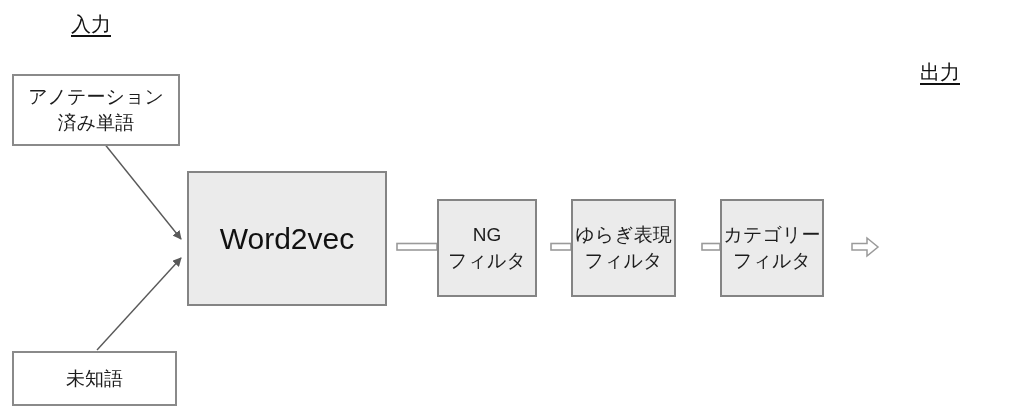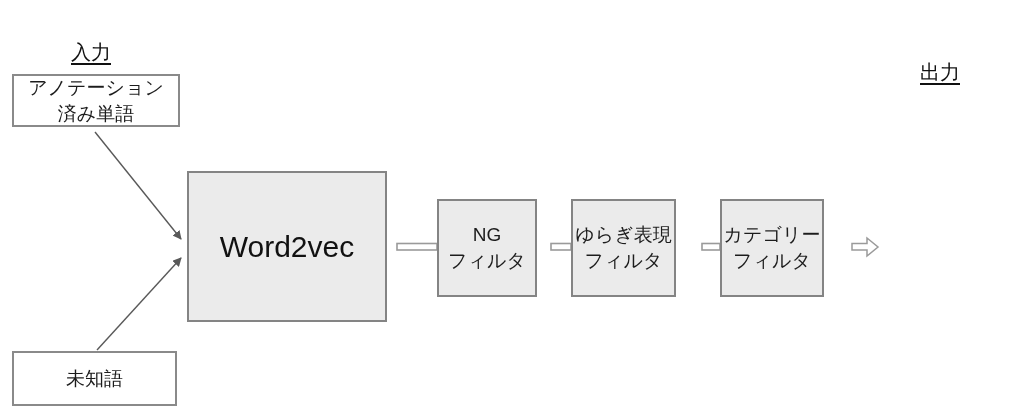--- a/index.html
+++ b/index.html
@@ -19,38 +19,38 @@
   }
   .section-label {
     position: absolute;
     font-size: 20px;
     color: #111111;
     text-decoration: underline;
     text-underline-offset: 4px;
     text-decoration-thickness: 1.5px;
     white-space: nowrap;
   }
-  .section-label.input  { left: 71px; top: 11px; margin-top: 28px; }
+  .section-label.input  { left: 71px; top: 11px; }
   .section-label.output { left: 920px; top: 11px; margin-top: 48px; }
   .node {
     position: absolute;
     display: flex;
     align-items: center;
     justify-content: center;
     text-align: center;
     white-space: pre-line;
     box-sizing: border-box;
     color: #1c1c1c;
     line-height: 26px;
   }
   .node.gray  { background: #ebebeb; border: 2px solid #848484; }
   .node.white { background: #ffffff; border: 2px solid #8a8a8a; }
-  .node.annotated { left: 12px;  top: 74px;  width: 168px; height: 53px;  font-size: 19px; }
+  .node.annotated { left: 12px;  top: 74px;  width: 168px; height: 72px;  font-size: 19px; }
   .node.unknown   { left: 12px;  top: 351px; width: 165px; height: 55px;  font-size: 19px; }
-  .node.word2vec  { left: 187px; top: 171px; width: 200px; height: 151px; font-size: 30px; color:#111; }
+  .node.word2vec  { left: 187px; top: 171px; width: 200px; height: 135px; font-size: 30px; color:#111; }
   .node.ngf       { left: 437px; top: 199px; width: 100px; height: 98px;  font-size: 19px; }
   .node.yuragi    { left: 571px; top: 199px; width: 105px; height: 98px;  font-size: 19px; }
   .node.category  { left: 720px; top: 199px; width: 104px; height: 98px;  font-size: 19px; }
   .node.related   { left: 888px; top: 218px; width: 127px; height: 60px;  font-size: 19px; border-color: #555555; }
 </style>
 </head>
 <body>
 
 <div class="canvas">
 

